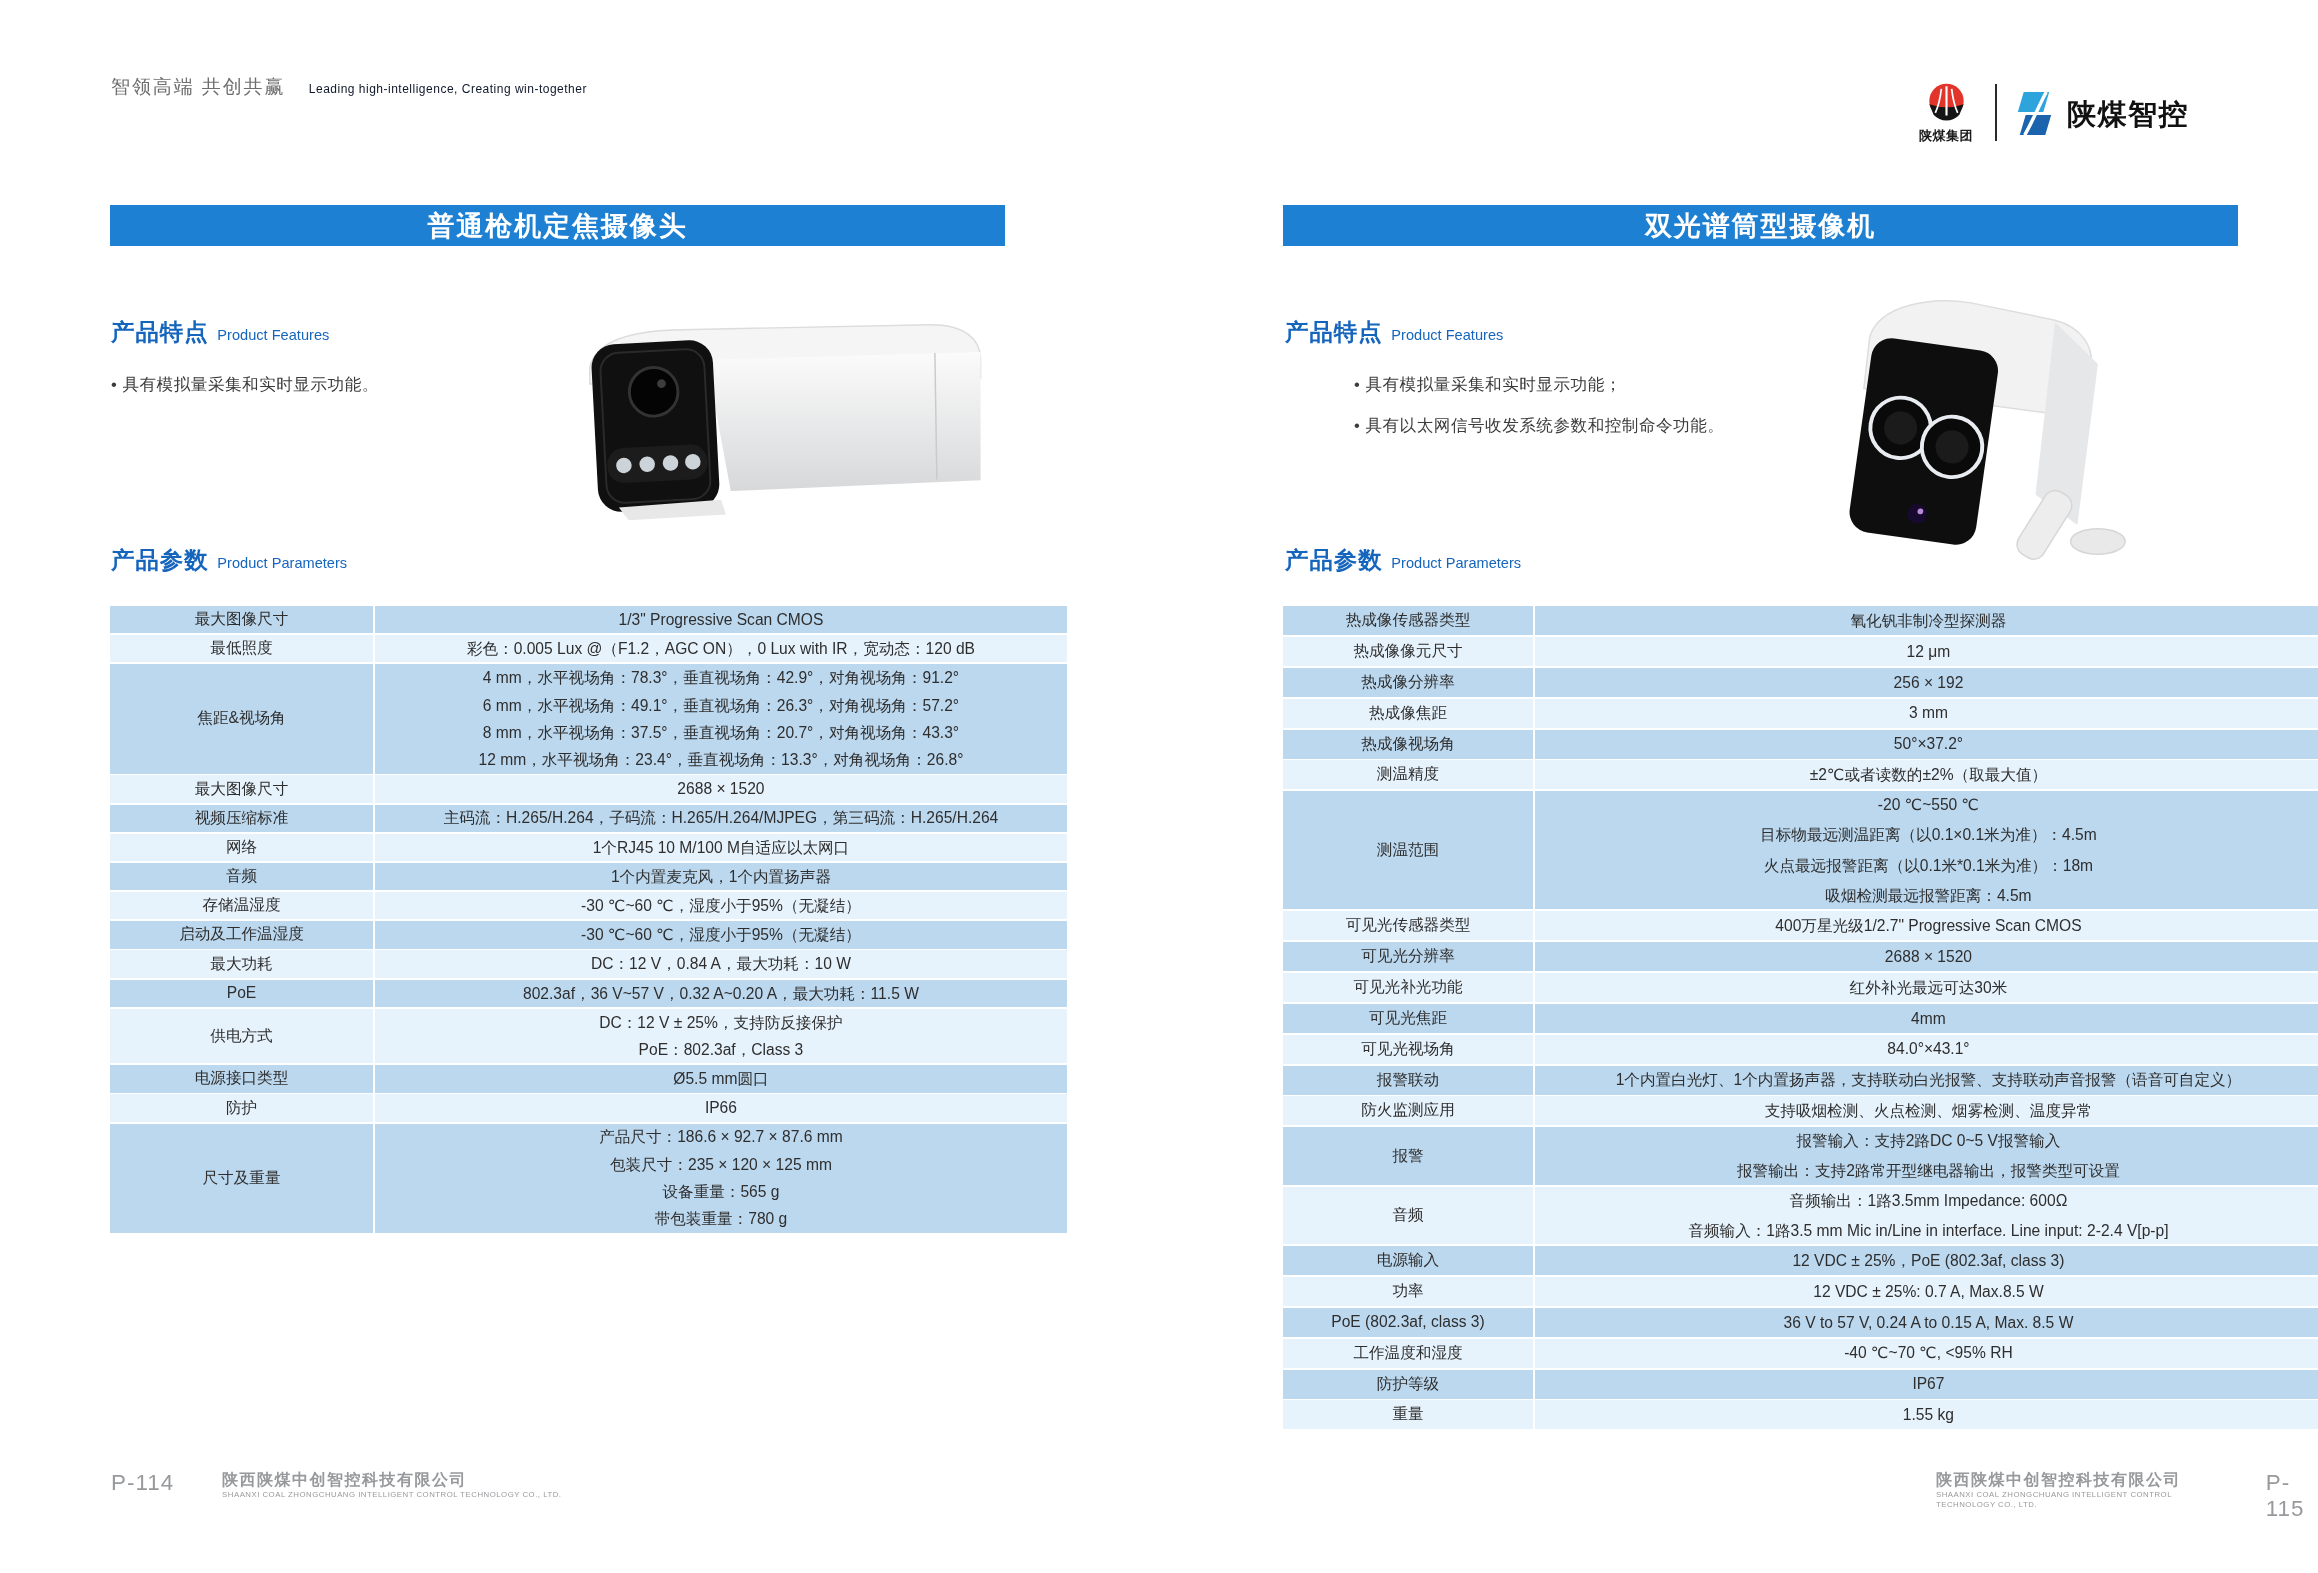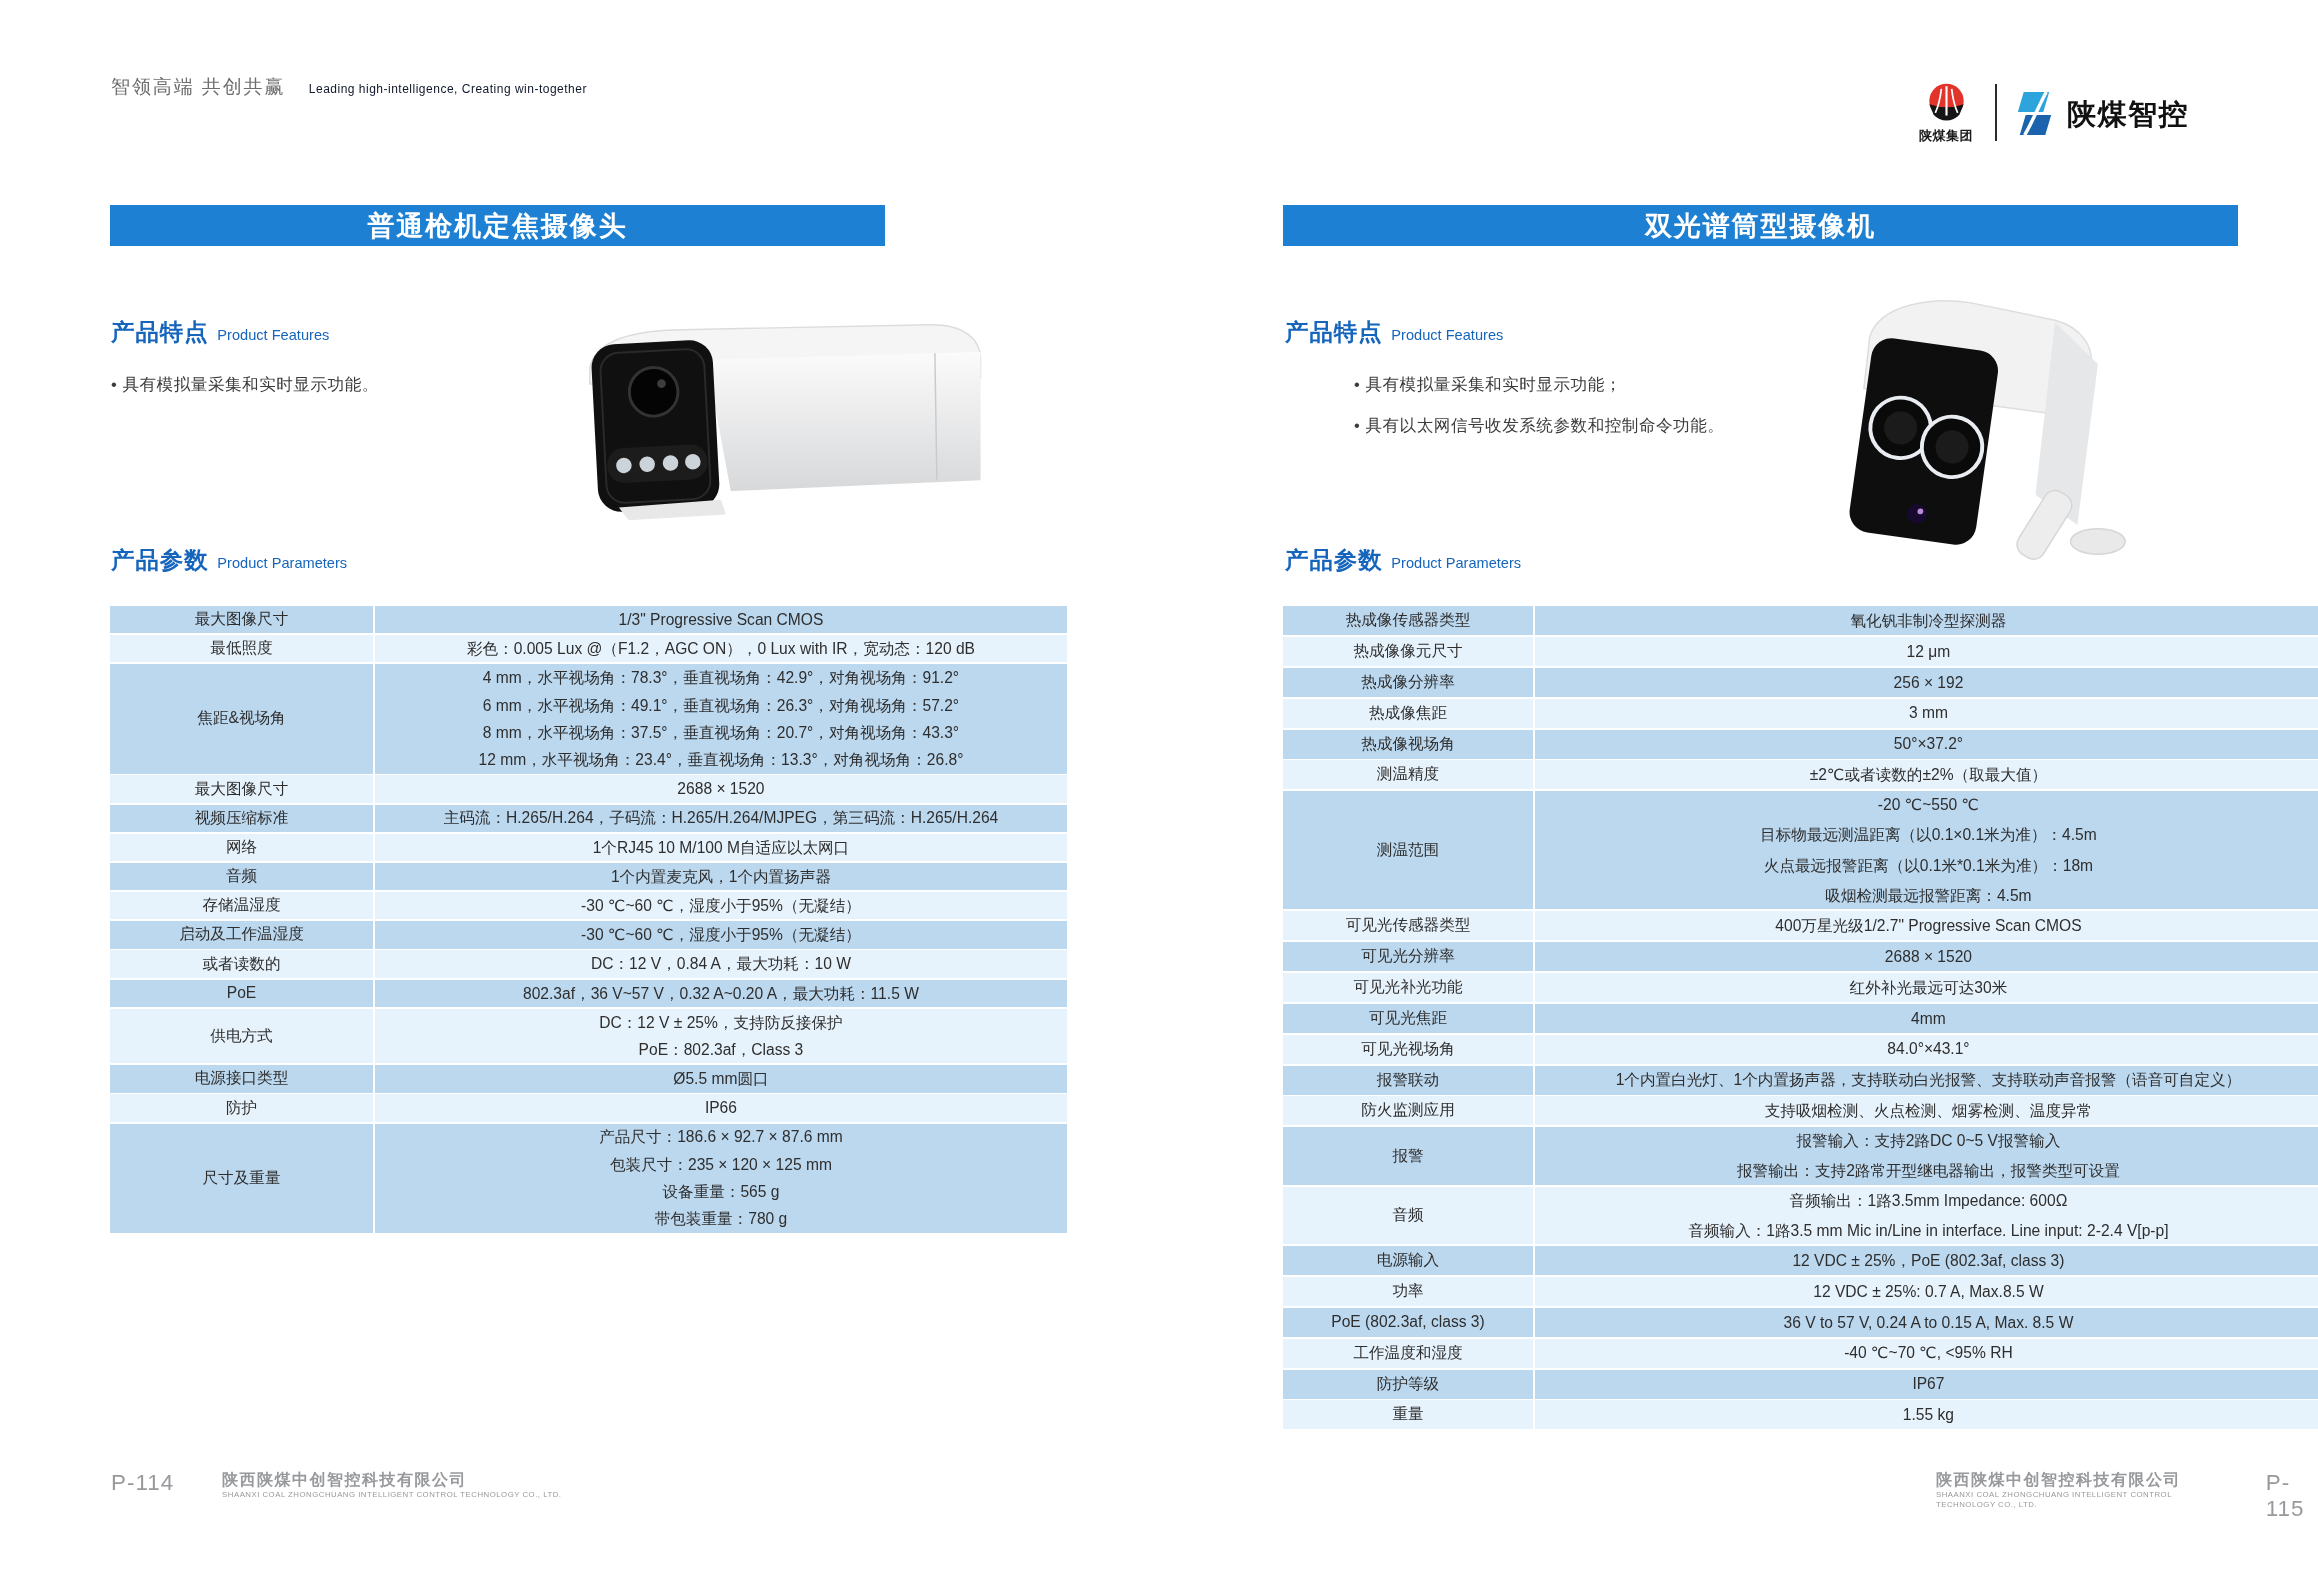--- a/index.html
+++ b/index.html
@@ -21,21 +21,21 @@
   .slogan-cn{font-size:19px;color:#6e6e6e;font-weight:500;letter-spacing:1.9px;}
   .slogan-en{font-size:12px;color:#0f172a;margin-left:23.4px;letter-spacing:0.5px;}
 
   .group-logo{left:1925px;top:82px;width:43px;height:43px;}
   .group-name{left:1918px;top:127px;width:56px;text-align:center;font-size:13px;font-weight:700;color:#1a1a1a;letter-spacing:0.5px;}
   .logo-divider{left:1995px;top:84px;width:1.5px;height:57px;background:#2a2a2a;}
   .brand-logo{left:2010px;top:89px;width:49px;height:49px;}
   .brand-name{left:2067px;top:95px;font-size:29px;font-weight:800;color:#111;letter-spacing:1.5px;}
 
   
-  .banner{width:775px;height:41px;background:var(--blue);display:flex;align-items:center;justify-content:center;}
+  .banner{width:895px;height:41px;background:var(--blue);display:flex;align-items:center;justify-content:center;}
   .banner-title{color:#fff;font-size:27px;font-weight:700;letter-spacing:1.9px;}
 
   
   .sec-head{display:flex;align-items:baseline;}
   .sec-cn{font-size:23.4px;font-weight:700;color:var(--head-blue);letter-spacing:1px;}
   .sec-en{font-size:14.6px;font-weight:500;color:var(--head-blue);margin-left:8.8px;}
 
   
   .features{width:536px;}
   .feature{font-size:16.6px;color:#3c3c3c;line-height:41px;letter-spacing:0.5px;}
@@ -184,21 +184,21 @@
           <div class="spec-line">-30 ℃~60 ℃，湿度小于95%（无凝结）</div>
         </div>
       </div>
       <div class="spec-row row-dark">
         <div class="spec-label">启动及工作温湿度</div>
         <div class="spec-value">
           <div class="spec-line">-30 ℃~60 ℃，湿度小于95%（无凝结）</div>
         </div>
       </div>
       <div class="spec-row row-light">
-        <div class="spec-label">或者读数的</div>
+        <div class="spec-label">最大功耗</div>
         <div class="spec-value">
           <div class="spec-line">DC：12 V，0.84 A，最大功耗：10 W</div>
         </div>
       </div>
       <div class="spec-row row-dark">
         <div class="spec-label">PoE</div>
         <div class="spec-value">
           <div class="spec-line">802.3af，36 V~57 V，0.32 A~0.20 A，最大功耗：11.5 W</div>
         </div>
       </div>

